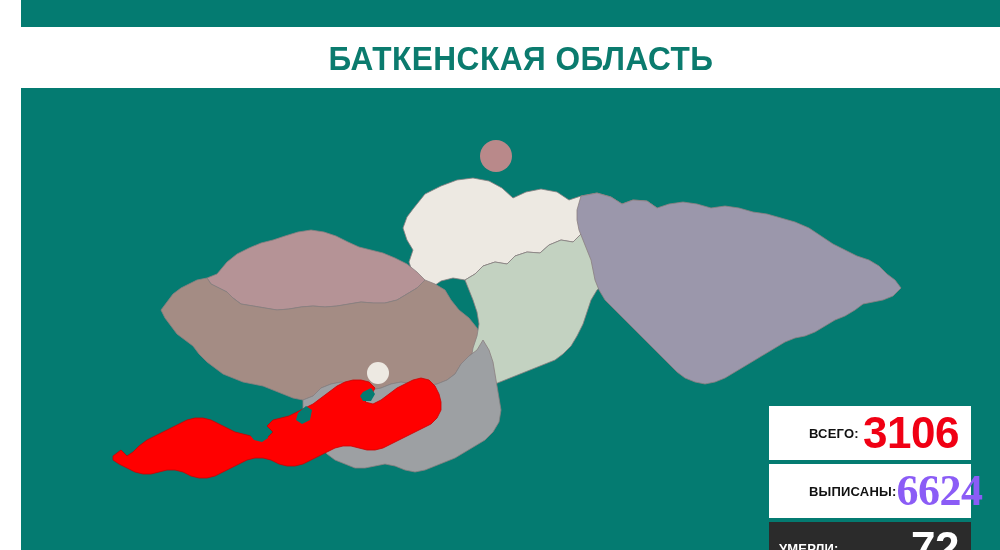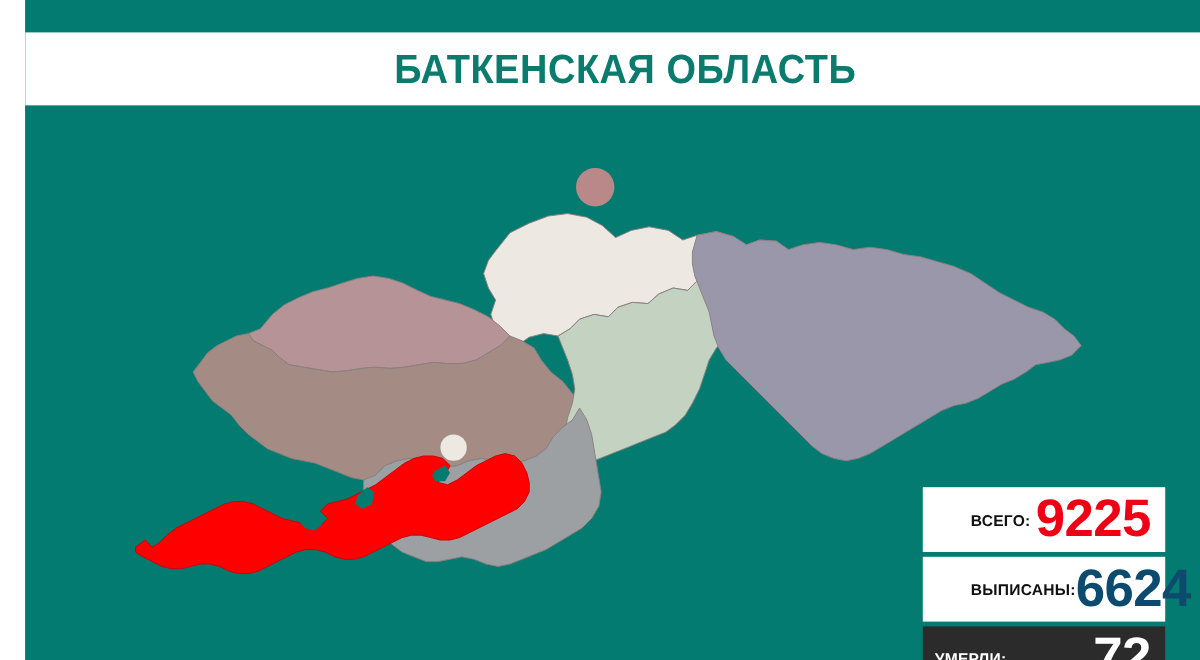--- a/index.html
+++ b/index.html
@@ -100,21 +100,21 @@
 
   .stat-value {
     font-family: "Liberation Sans Narrow", "Liberation Sans", sans-serif;
     font-size: 44px;
     font-weight: bold;
     line-height: 1;
     white-space: nowrap;
     letter-spacing: -0.5px;
   }
   .v-total     { color: #F00014; }
-  .v-recovered { color: #0c4a6e; }
+  .v-recovered { color: #8b5cf6; font-family: Liberation Serif, serif; }
   .v-deaths    { color: #ffffff; }
 </style>
 </head>
 <body>
 
 <div id="page">
 
   <div class="top-band"></div>
 
   <div class="title-banner">
@@ -200,21 +200,21 @@
       <path fill="#047B71" stroke="none" d="M233,342 L241,338 L247,342 L247,350 L241,354 L233,352 L229,347 Z"></path>
       <path fill="#047B71" stroke="none" d="M277,325 L285,318 L291,322 L289,332 L281,336 L275,332 Z"></path>
       <path fill="#047B71" stroke="none" d="M342,304 L350,300 L354,306 L350,313 L342,313 L339,308 Z"></path>
 
     </svg>
 
     <div class="stats">
 
       <div class="stat-row light">
         <span class="stat-label">ВСЕГО:</span>
-        <span class="stat-value v-total">9225</span>
+        <span class="stat-value v-total">3106</span>
       </div>
 
       <div class="stat-row light">
         <span class="stat-label">ВЫПИСАНЫ:</span>
         <span class="stat-value v-recovered">6624</span>
       </div>
 
       <div class="stat-row dark">
         <span class="stat-label">УМЕРЛИ:</span>
         <span class="stat-value v-deaths">72</span>

